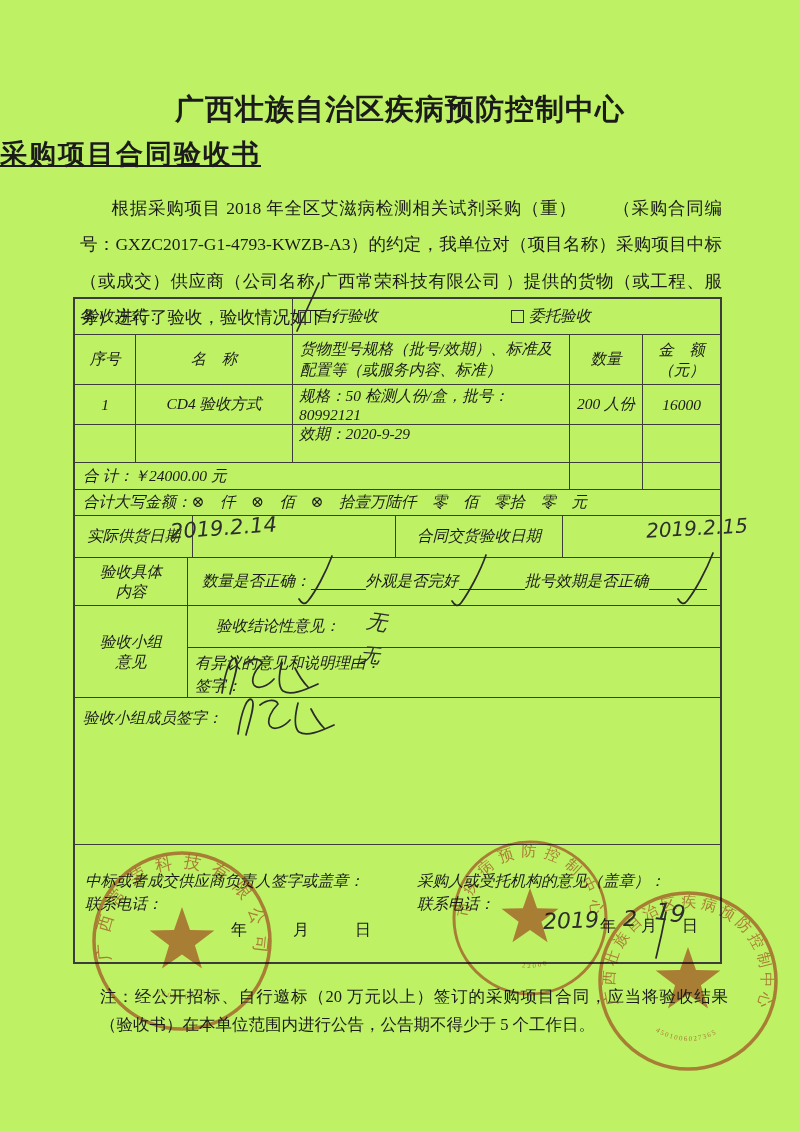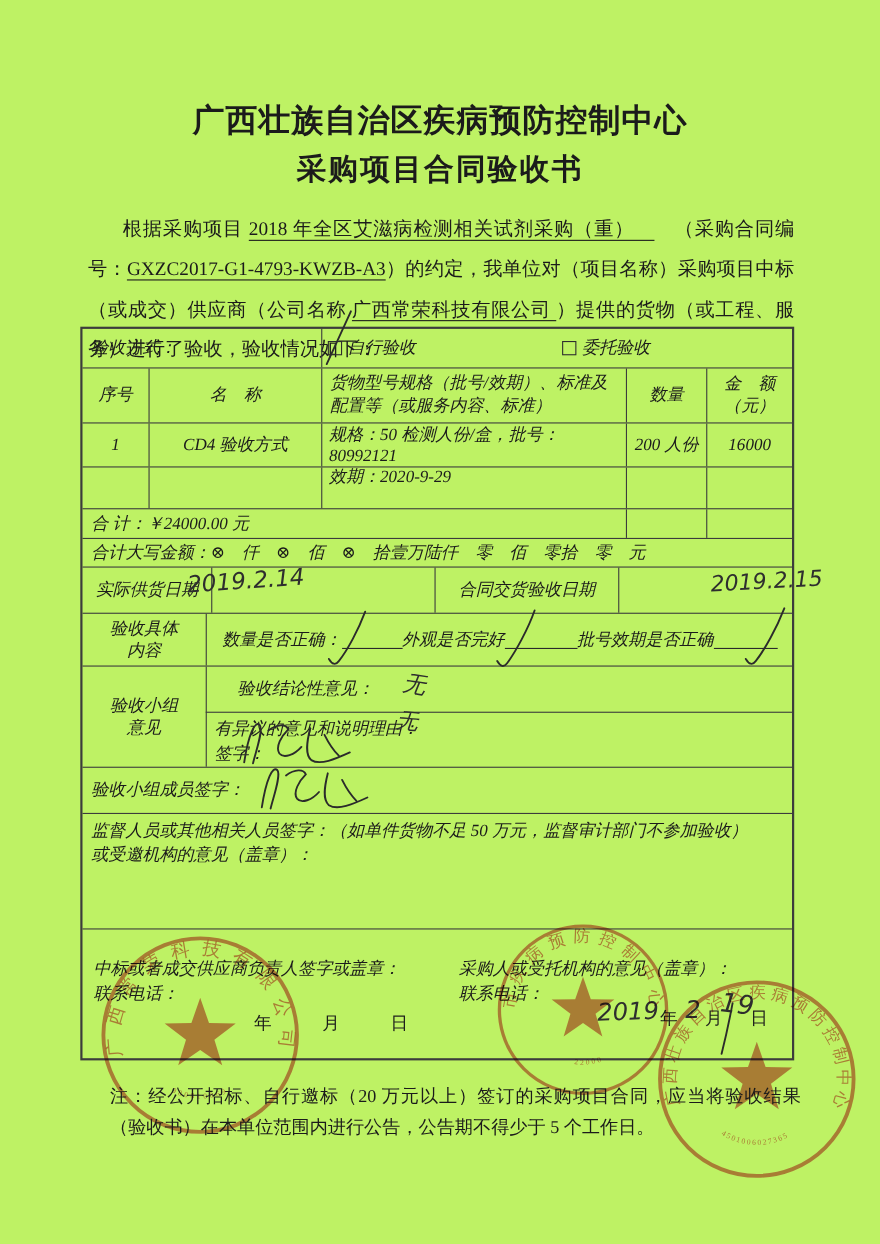--- a/index.html
+++ b/index.html
@@ -1,22 +1,22 @@
 <!DOCTYPE html>
 <html><head>
 <meta charset="utf-8">
 <style>
   html,body{margin:0;padding:0;background:#e8e8e8;}
   .page{position:relative;width:800px;height:1131px;background:#bef264;overflow:hidden;
         font-family:"Liberation Serif","DejaVu Serif",serif;color:#1b1b1b;margin:0 auto;}
   .t1{position:absolute;top:90px;left:0;width:100%;text-align:center;font-size:29px;font-weight:700;letter-spacing:1px;}
-  .t2{position:absolute;top:136px;left:0;width:100%;text-align:center;font-size:27px;font-weight:700;letter-spacing:2px;}
+  .t2{position:absolute;top:136px;left:0;width:100%;text-align:left;font-size:27px;font-weight:700;letter-spacing:2px;text-decoration:underline;}
   .intro{position:absolute;left:80px;top:172px;width:642px;font-size:17.5px;line-height:36.5px;
          text-align:justify;text-indent:1.8em;}
-  .u{text-decoration:underline;text-underline-offset:4px;margin-top:36px;}
+  .u{text-underline-offset:4px;margin-top:36px;}
   .tbl{position:absolute;left:73px;top:297px;width:645px;height:663px;border:2px solid #3c3c3c;
        box-sizing:content-box;font-size:15.5px;font-style:italic;}
   .row{position:absolute;left:0;width:645px;border-top:1.5px solid #3c3c3c;box-sizing:border-box;}
   .row.first{border-top:none;}
   .cell{position:absolute;top:0;bottom:0;box-sizing:border-box;}
   .bl{border-left:1.5px solid #3c3c3c;}
   .cc{display:flex;align-items:center;justify-content:center;text-align:center;}
   .cl{display:flex;align-items:center;}
   .cb{display:inline-block;width:13px;height:13px;border:1.5px solid #2e2e2e;vertical-align:-2px;margin-right:5px;box-sizing:border-box;}
   .blank{display:inline-block;border-bottom:1.5px solid #2a2a2a;height:15px;vertical-align:baseline;}
@@ -123,24 +123,20 @@
       <div class="sub2" style="padding:3px 0 0 7px;line-height:23px">
         <div>有异议的意见和说明理由：</div>
         <div>签字：</div>
       </div>
     </div>
 
     <div class="row" style="top:398px;height:42px;padding:10px 0 0 8px">
       <span>验收小组成员签字：</span>
     </div>
 
-    <div class="row" style="top:440px;height:105px;padding:5px 10px 0 8px;line-height:22px">
-      <div>监督人员或其他相关人员签字：（如单件货物不足 50 万元，监督审计部门不参加验收）</div>
-      <div>或受邀机构的意见（盖章）：</div>
-    </div>
 
     <div class="row" style="top:545px;height:118px">
       <div style="position:absolute;left:10px;top:24px;line-height:23px">
         <div>中标或者成交供应商负责人签字或盖章：</div>
         <div>联系电话：</div>
       </div>
       <div style="position:absolute;left:342px;top:24px;line-height:23px">
         <div>采购人或受托机构的意见（盖章）：</div>
         <div>联系电话：</div>
       </div>

